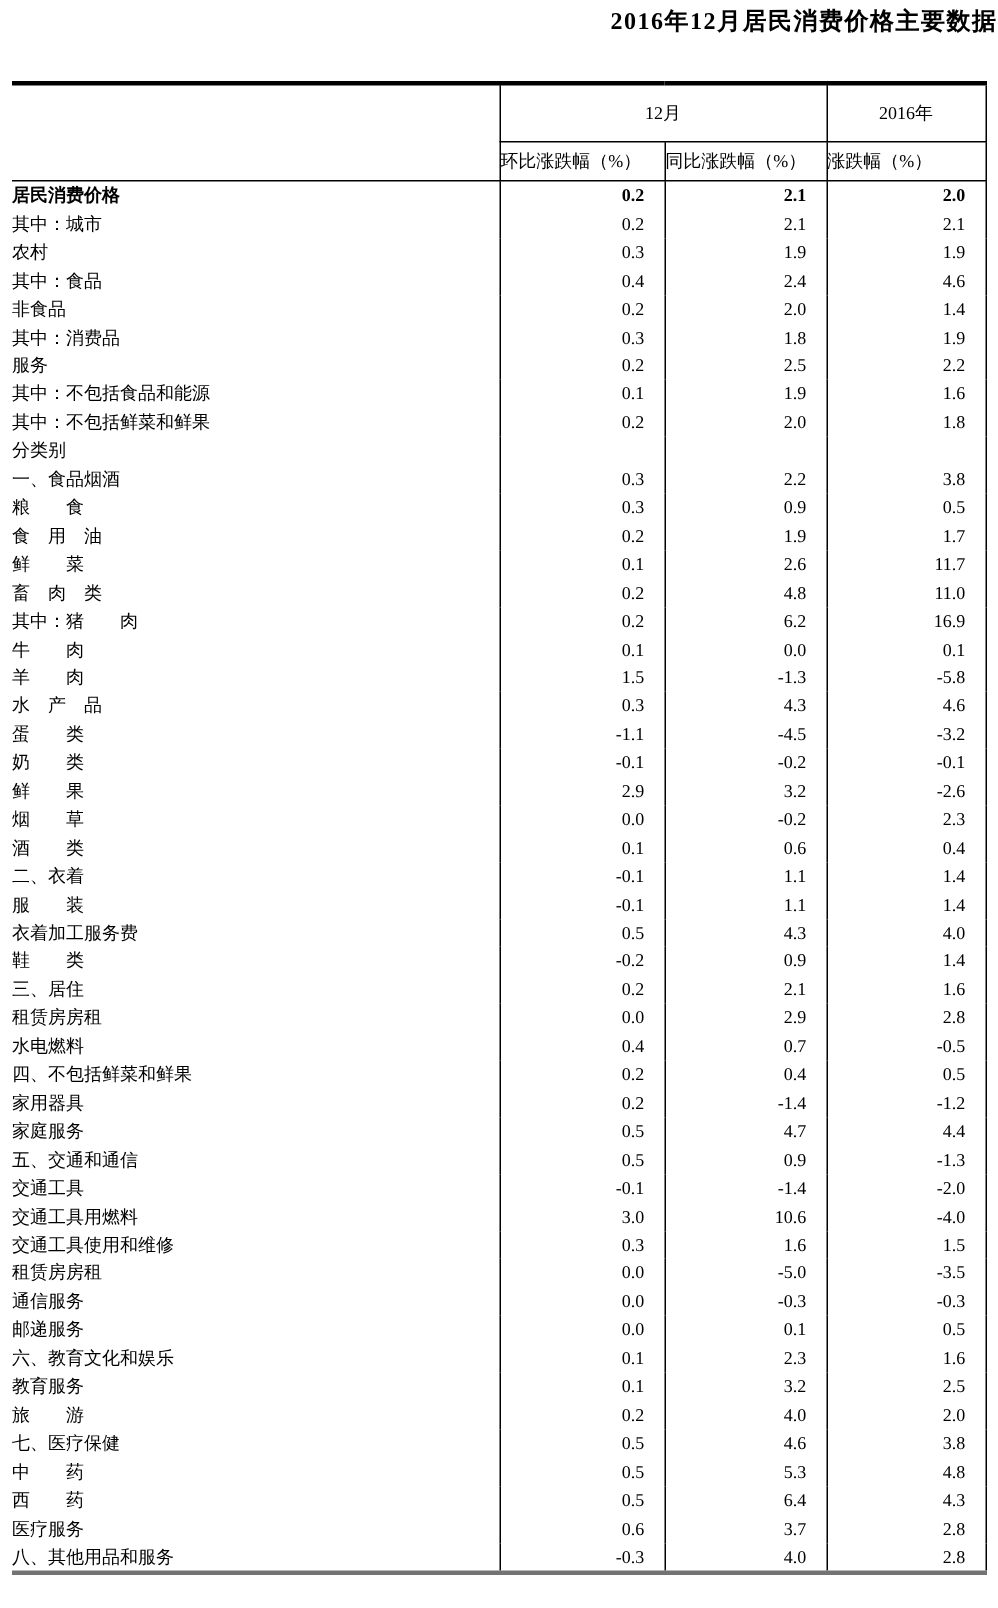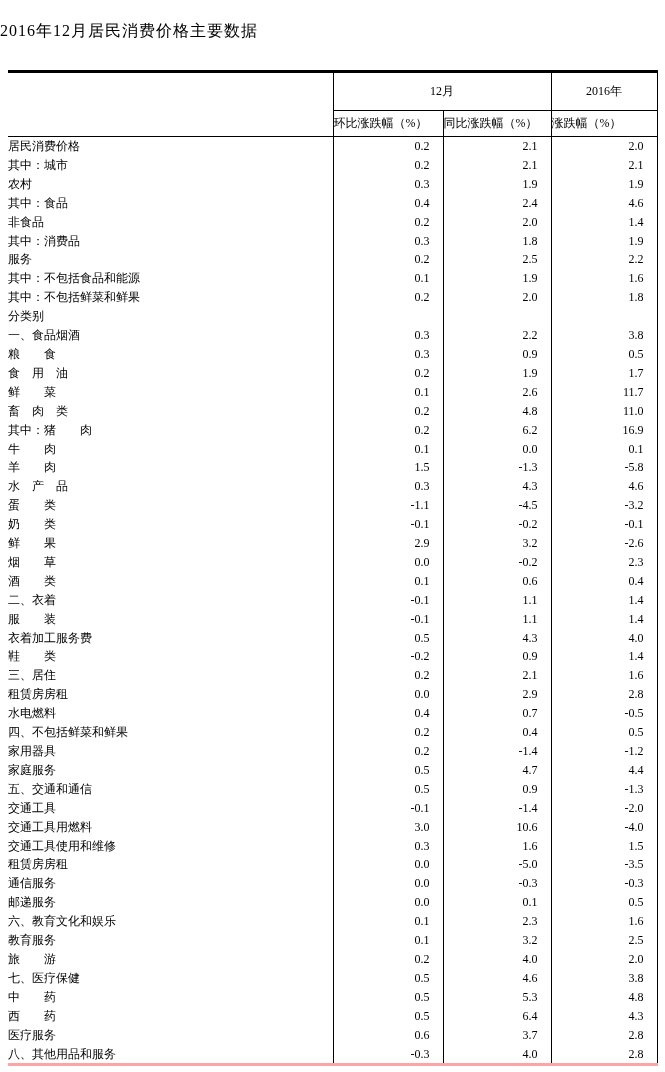--- a/index.html
+++ b/index.html
@@ -13,54 +13,54 @@
     color: #000000;
   }
   .page {
     position: relative;
     width: 665px;
     height: 1072px;
     background: #ffffff;
   }
   .title {
     margin: 0;
-    padding-top: 21px;
+    padding-top: 5px;
     height: 19px;
     font-size: 16px;
-    font-weight: normal;
-    text-align: left;
+    font-weight: bold;
+    text-align: right;
     letter-spacing: 1px;
     line-height: 19px;
   }
   table.cpi {
     border-collapse: collapse;
     table-layout: fixed;
     width: 649px;
     margin: 30px 0 0 8px;
     border-top: 3px solid #000000;
-    border-bottom: 3px solid #fca5a5;
+    border-bottom: 3px solid #737373;
   }
   table.cpi td {
     padding: 0;
     font-size: 12px;
     vertical-align: middle;
     border-right: 1px solid #000000;
     overflow: hidden;
     white-space: nowrap;
   }
   
   thead tr.h1 td { height: 37px; text-align: center; }
   thead tr.h2 td { height: 25px; text-align: left; border-bottom: 1px solid #000000; }
   thead td.grp { border-bottom: 1px solid #000000; }
   thead td.corner { text-align: left; border-bottom: 1px solid #000000; }
   
   tbody td { height: 18.9px; line-height: 18.9px; }
   tbody td.lbl { text-align: left; }
   tbody td.num { text-align: right; padding-right: 13px; }
-  tbody tr.bold td { font-weight: normal; }
+  tbody tr.bold td { font-weight: bold; }
   
   .ind0 { padding-left: 4px; }
   .ind1 { padding-left: 30px; }
   .ind2 { padding-left: 66px; }
   .ind3 { padding-left: 29px; margin-top: 41px; }
   .ind4 { padding-left: 40px; font-family: Liberation Serif, serif; }
   .ind5 { padding-left: 76px; }
 </style>
 </head>
 <body>

